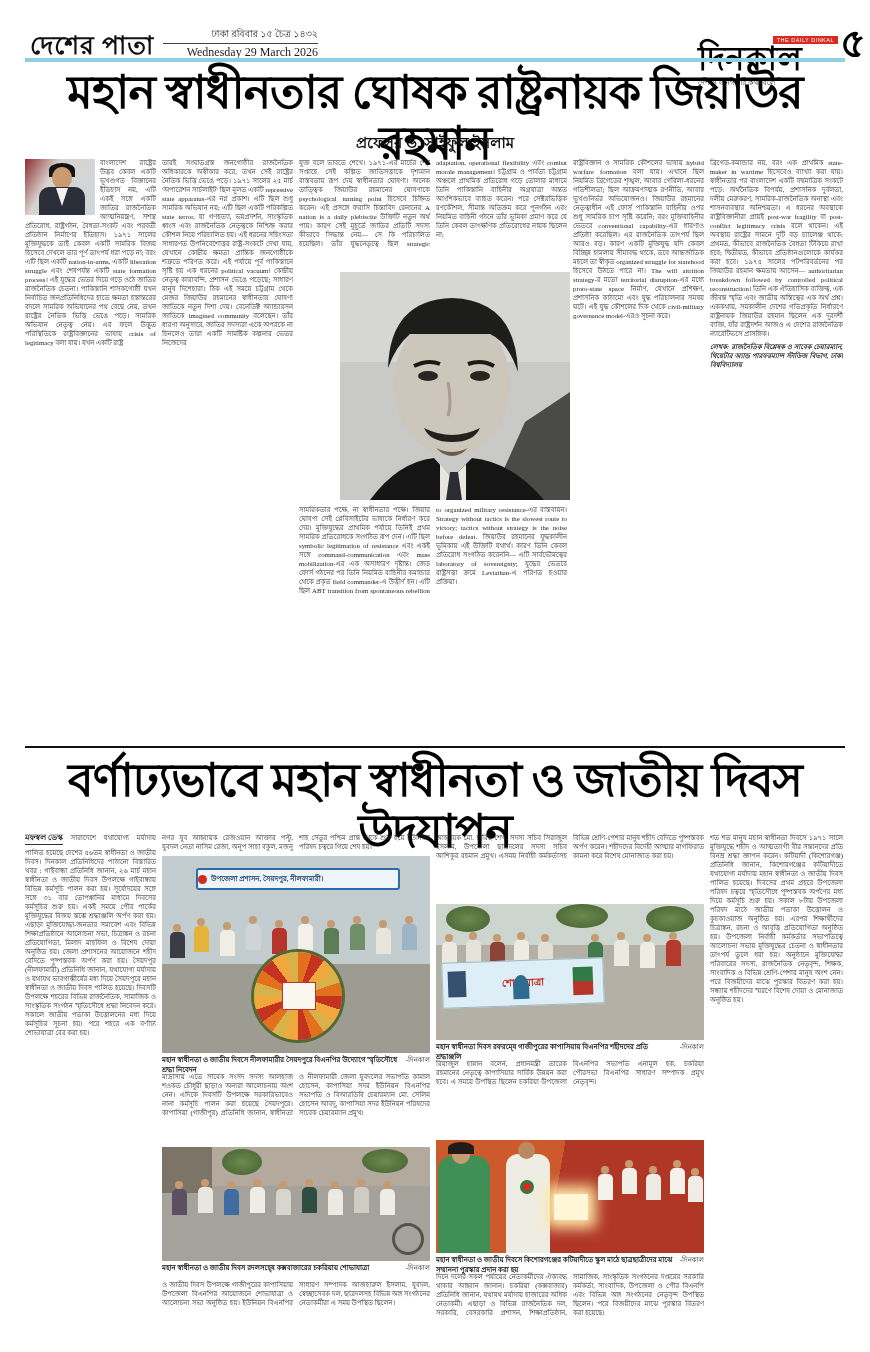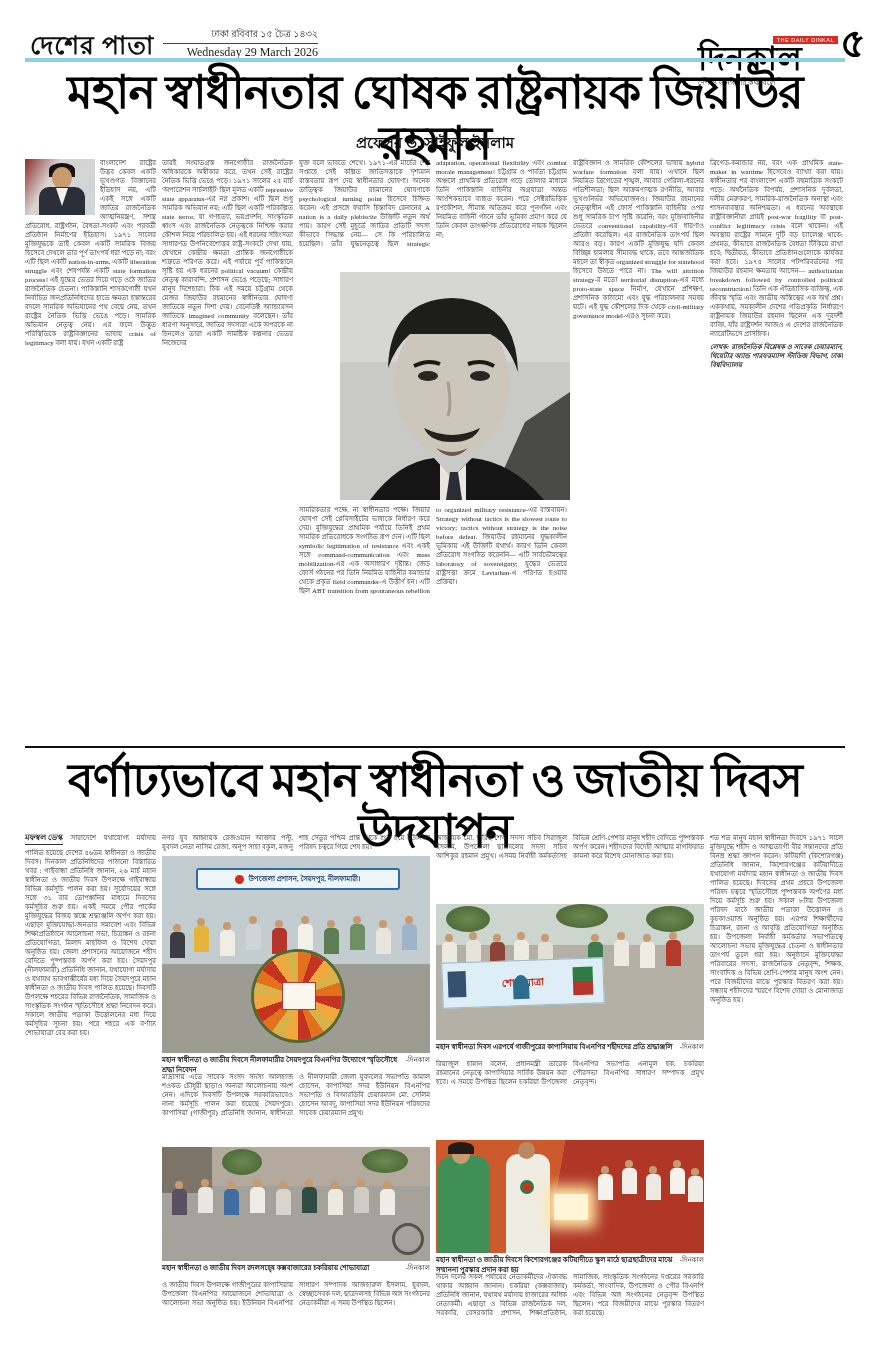--- a/index.html
+++ b/index.html
@@ -106,21 +106,21 @@
 <div class="abs headline2">বর্ণাঢ্যভাবে মহান স্বাধীনতা ও জাতীয় দিবস উদযাপন</div>
 
 <div class="abs col" style="left:25px;top:833px;width:131px;height:517px">
   <div class="desk">মফস্বল ডেস্ক</div>
   <span>সারাদেশে যথাযোগ্য মর্যাদায় পালিত হয়েছে দেশের ৫৬তম স্বাধীনতা ও জাতীয় দিবস। দিনকাল প্রতিনিধিদের পাঠানো বিস্তারিত খবর : গাইবান্ধা প্রতিনিধি জানান, ২৬ মার্চ মহান স্বাধীনতা ও জাতীয় দিবস উপলক্ষে গাইবান্ধায় বিভিন্ন কর্মসূচি পালন করা হয়। সূর্যোদয়ের সঙ্গে সঙ্গে ৩১ বার তোপধ্বনির মাধ্যমে দিবসের কর্মসূচির শুরু হয়। একই সময়ে পৌর পার্কের মুক্তিযুদ্ধের বিজয় স্তম্ভে শ্রদ্ধাঞ্জলি অর্পণ করা হয়। এছাড়া মুক্তিযোদ্ধা-জনতার সমাবেশ এবং বিভিন্ন শিক্ষাপ্রতিষ্ঠানে আলোচনা সভা, চিত্রাঙ্কন ও রচনা প্রতিযোগিতা, মিলাদ মাহফিল ও বিশেষ দোয়া অনুষ্ঠিত হয়। জেলা প্রশাসনের আয়োজনে শহীদ বেদিতে পুষ্পস্তবক অর্পণ করা হয়। সৈয়দপুর (নীলফামারী) প্রতিনিধি জানান, যথাযোগ্য মর্যাদায় ও যথাযথ ভাবগাম্ভীর্যের মধ্য দিয়ে সৈয়দপুরে মহান স্বাধীনতা ও জাতীয় দিবস পালিত হয়েছে। দিবসটি উপলক্ষে শহরের বিভিন্ন রাজনৈতিক, সামাজিক ও সাংস্কৃতিক সংগঠন স্মৃতিসৌধে শ্রদ্ধা নিবেদন করে। সকালে জাতীয় পতাকা উত্তোলনের মধ্য দিয়ে কর্মসূচির সূচনা হয়। পরে শহরে এক বর্ণাঢ্য শোভাযাত্রা বের করা হয়।</span>
 </div>
 
 <div class="abs col twocol" style="left:162px;top:833px;width:268px;height:20px">নগর যুব আহ্বায়ক রেজওয়ান আক্তার পল্টু, যুবদল নেতা নাসিম রেজা, অনূপ সাহা বকুল, মজনু শাহ সেতুর পশ্চিম প্রান্ত থেকে শুরু হয়ে ইউনিয়ন পরিষদ চত্বরে গিয়ে শেষ হয়।</div>
 
 <div class="abs photo" style="left:162px;top:856px;width:268px;height:197px;background:linear-gradient(#c3ccce 0 55%,#9d9c93 55% 100%)">
-  <div style="position:absolute;left:34px;top:12px;width:200px;height:18px;background:#eef5f9;border:2px solid #2c6ca8;border-radius:3px;display:flex;align-items:center;justify-content:center">
+  <div style="position:absolute;left:34px;top:12px;width:200px;height:18px;background:#eef5f9;border:2px solid #2c6ca8;border-radius:3px;display:flex;align-items:center;justify-content:flex-start">
     <span style="width:9px;height:9px;border-radius:50%;background:#d42b1f;margin-right:4px"></span>
     <span style="font-size:7px;color:#1d3f66;font-weight:700">উপজেলা প্রশাসন, সৈয়দপুর, নীলফামারী।</span>
   </div>
   <div class="p" style="left:6px;top:68px">
       <div class="h"></div>
       <div class="b" style="background:#3c3c44"></div>
     </div>
   <div class="p" style="left:30px;top:62px">
       <div class="h"></div>
       <div class="b" style="background:#e4b33c"></div>
@@ -258,21 +258,21 @@
       <div class="b" style="background:#b53a2e"></div>
     </div>
   <div style="position:absolute;left:6px;top:56px;width:160px;height:44px;background:#ddeef6;border:1px solid #9bb8c6;transform:rotate(-2deg);display:flex;align-items:center;justify-content:center">
     <span style="position:absolute;left:5px;top:8px;width:18px;height:26px;background:#35506e"></span>
     <span style="position:absolute;left:70px;top:14px;width:16px;height:24px;background:#2d6b8f;border-radius:50% 50% 0 0"></span>
     <span style="position:absolute;right:10px;top:8px;width:20px;height:28px;background:linear-gradient(#2f7a45 50%,#b5352c 50%)"></span>
     <span style="font-size:10px;color:#c22417;font-weight:700">শোভাযাত্রা</span>
   </div>
 </div>
 <div class="abs cap" style="left:436px;top:1043px;width:268px">
-  <span>মহান স্বাধীনতা দিবস এরপর্ষে গাজীপুরের কাপাসিয়ায় বিএনপির শহীদদের প্রতি শ্রদ্ধাঞ্জলি</span>
+  <span>মহান স্বাধীনতা দিবস রফরম্ষে গাজীপুরের কাপাসিয়ায় বিএনপির শহীদদের প্রতি শ্রদ্ধাঞ্জলি</span>
   <span class="cr">-দিনকাল</span>
 </div>
 
 <div class="abs col twocol" style="left:436px;top:1059px;width:268px;height:78px">রিয়াজুল হান্নান বলেন, প্রধানমন্ত্রী তারেক রহমানের নেতৃত্বে কাপাসিয়ার সার্বিক উন্নয়ন করা হবে। এ সময়ে উপস্থিত ছিলেন চকরিয়া উপজেলা বিএনপির সভাপতি এনামুল হক, চকরিয়া পৌরসভা বিএনপির সাধারণ সম্পাদক প্রমুখ নেতৃবৃন্দ।</div>
 
 <div class="abs photo" style="left:436px;top:1140px;width:268px;height:113px;background:linear-gradient(100deg,#cd5a2c 0 45%,#b03726 45% 100%)">
   <div style="position:absolute;left:2px;top:16px;width:52px;height:97px;background:#3f8f56;border-radius:14px 14px 0 0"></div>
   <div style="position:absolute;left:16px;top:6px;width:18px;height:18px;border-radius:50%;background:#c69b72"></div>
   <div style="position:absolute;left:12px;top:2px;width:26px;height:12px;border-radius:50% 50% 0 0;background:#221c18"></div>
   <div style="position:absolute;left:70px;top:14px;width:44px;height:99px;background:#efece3;border-radius:12px 12px 0 0"></div>

